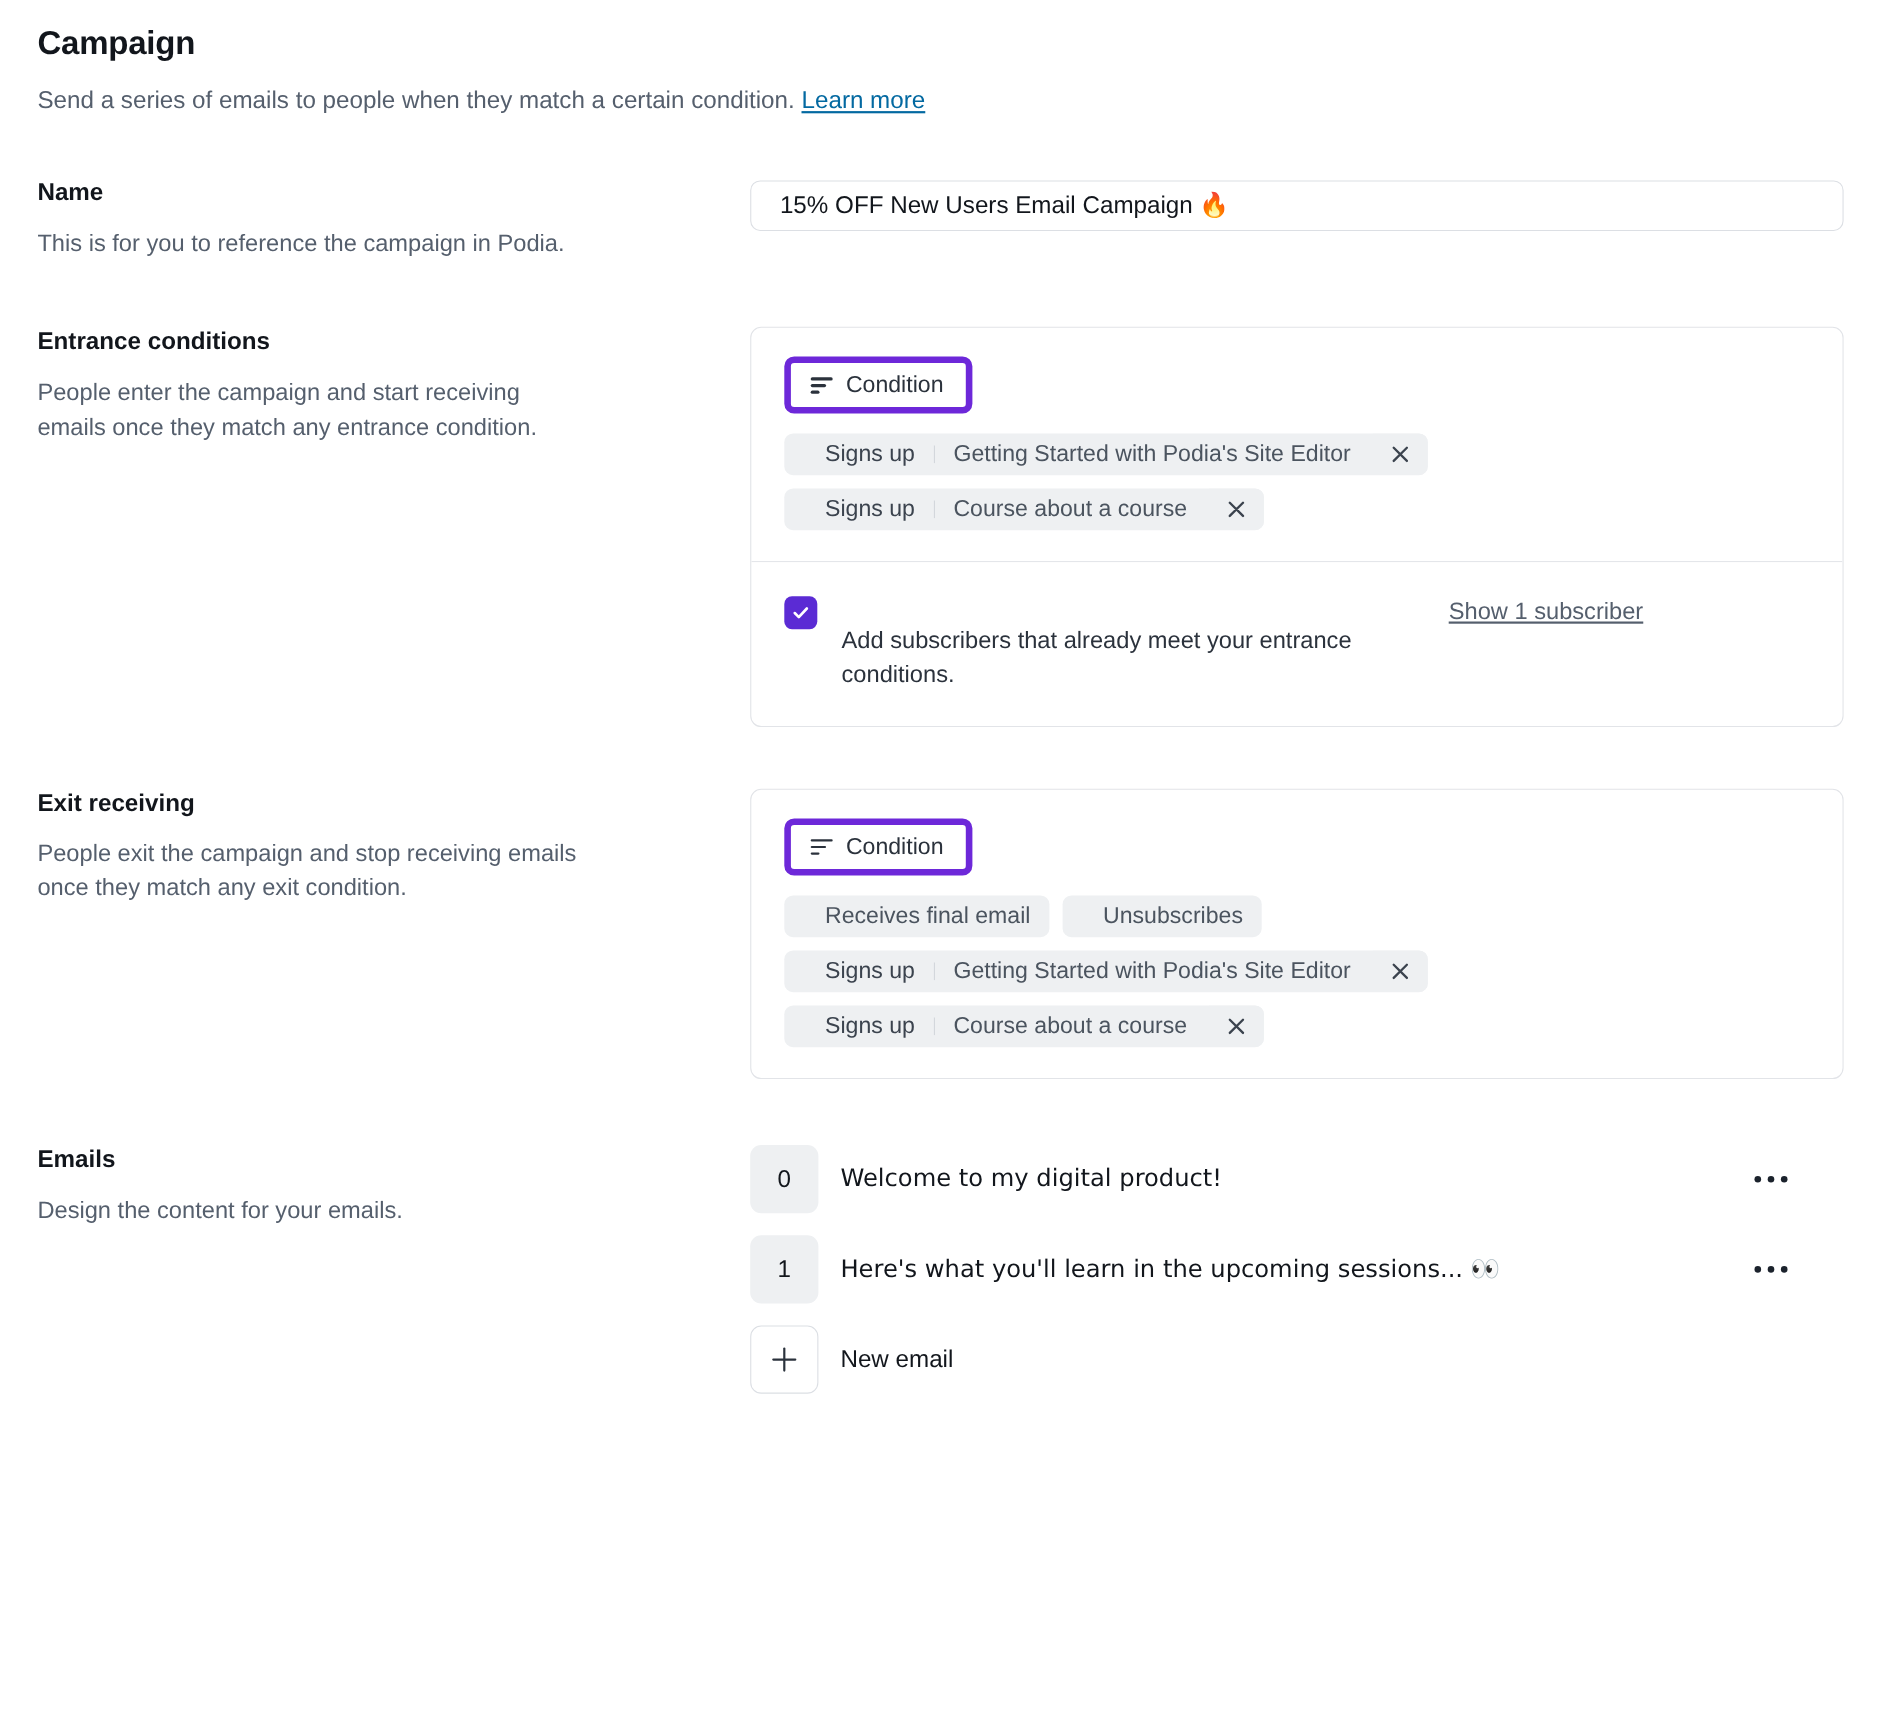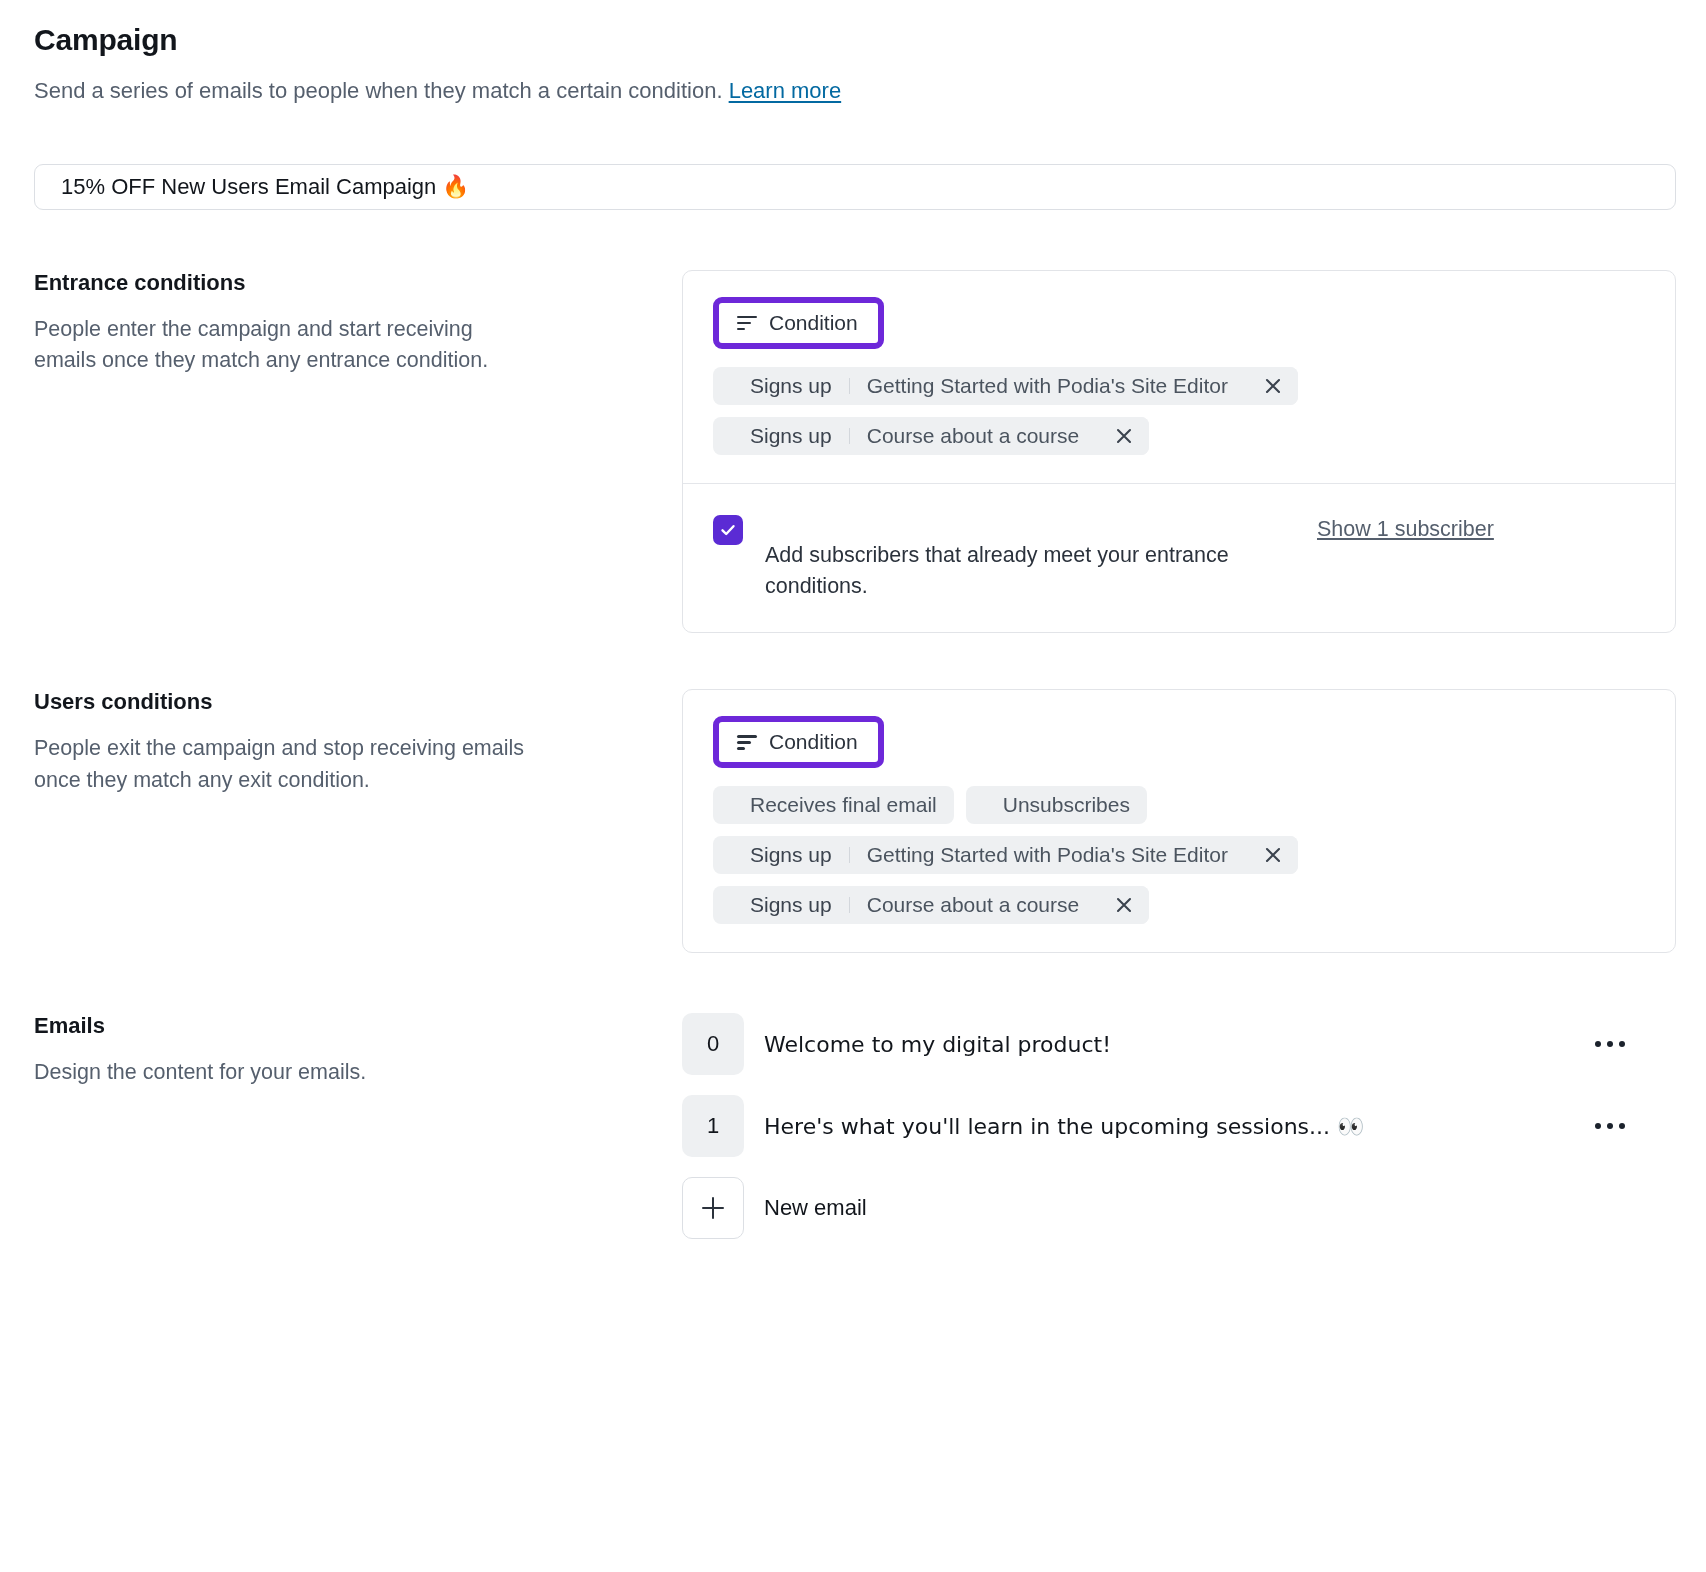--- a/index.html
+++ b/index.html
@@ -312,20 +312,24 @@
 
   <div>
     <h1 class="page-title">Campaign</h1>
     <p class="page-subtitle">
       <span>Send a series of emails to people when they match a certain condition.</span>
       <a class="learn-more" href="#">Learn more</a>
     </p>
   </div>
 
   <div class="section" id="name-section">
+    <div class="col-left">
+      <div class="section-title">Name</div>
+      <div class="section-desc">This is for you to reference the campaign in Podia.</div>
+    </div>
     <div class="col-right">
       <input class="text-input" type="text" value="15% OFF New Users Email Campaign 🔥" style="">
 
     </div>
   </div>
 
   <div class="section" id="entrance-section">
     <div class="col-left">
       <div class="section-title">Entrance conditions</div>
       <div class="section-desc">People enter the campaign and start receiving emails once they match any entrance condition.</div>
@@ -376,21 +380,21 @@
           </span>
           <span class="checkbox-label">Add subscribers that already meet your entrance conditions.</span>
           <a class="show-subscriber" href="#">Show 1 subscriber</a>
         </div>
       </div>
     </div>
   </div>
 
   <div class="section" id="exit-section">
     <div class="col-left">
-      <div class="section-title">Users conditions</div>
+      <div class="section-title">Exit receiving</div>
       <div class="section-desc">People exit the campaign and stop receiving emails once they match any exit condition.</div>
     </div>
     <div class="col-right">
       <div class="card">
         <div class="card-body">
           <button class="condition-btn">
             <span class="filter-icon">
                 <i></i>
                 <i></i>
                 <i></i>

